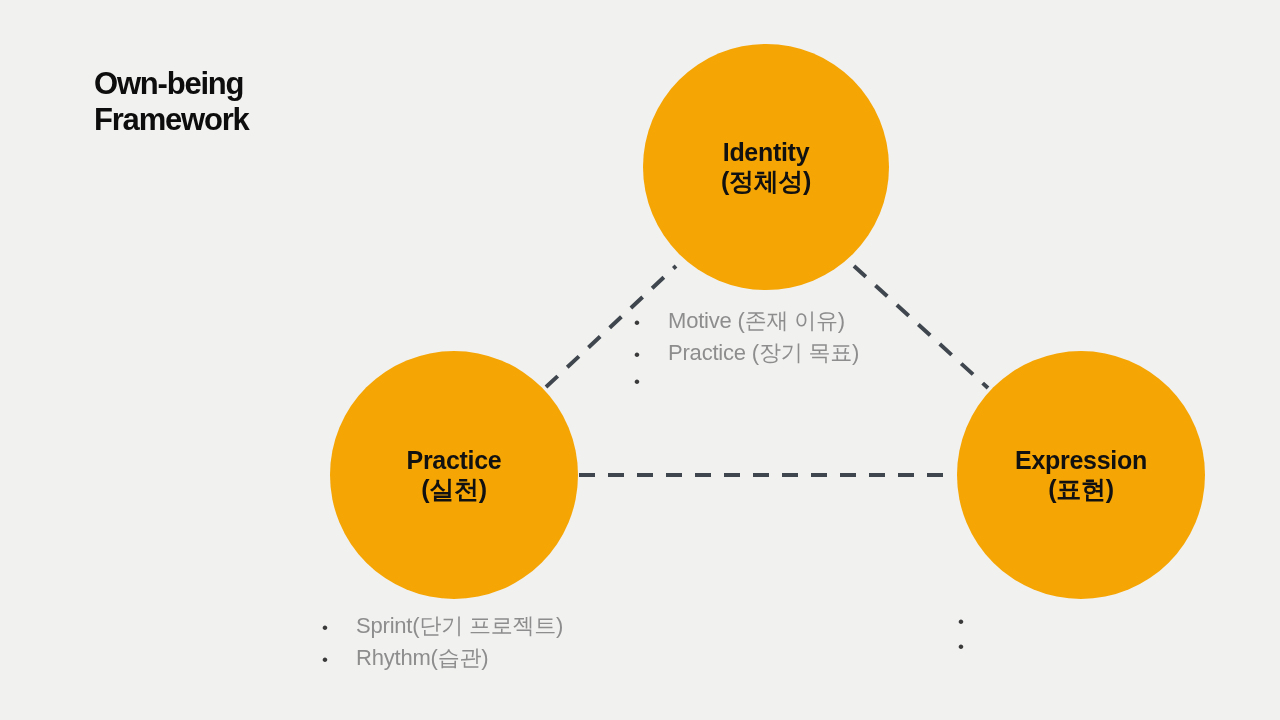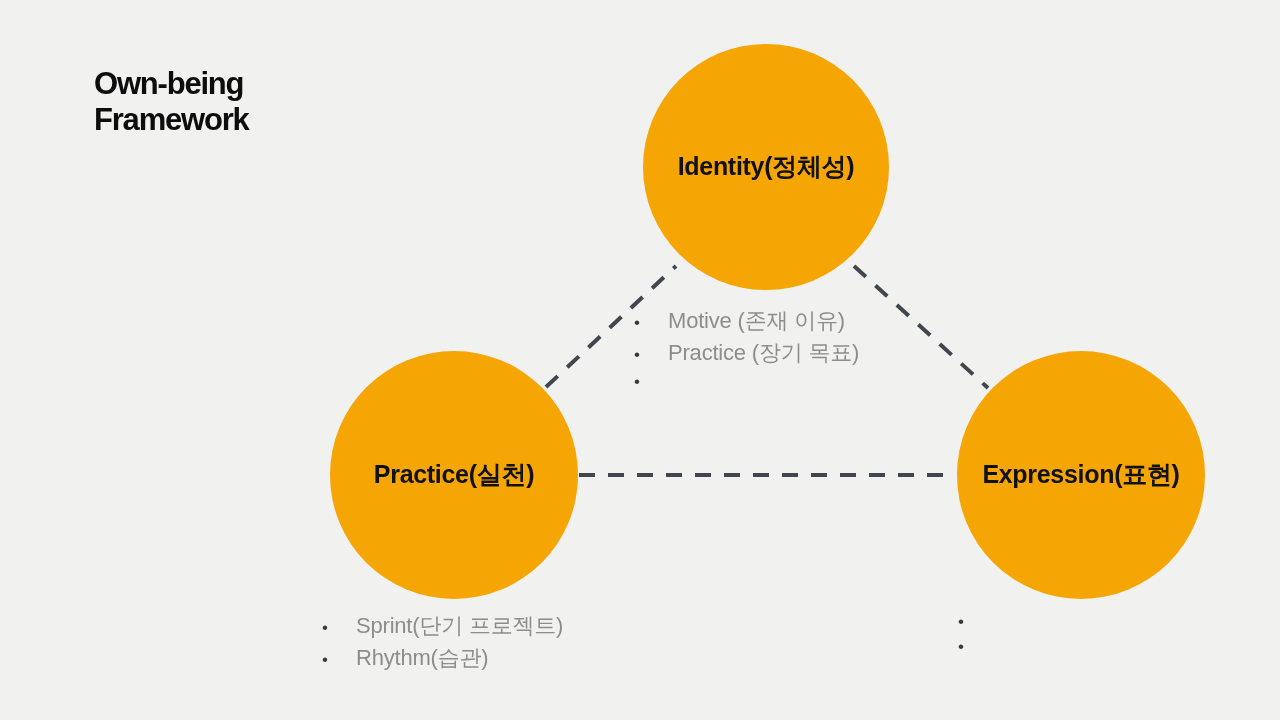--- a/index.html
+++ b/index.html
@@ -46,21 +46,21 @@
     white-space: pre-line;
     margin-left: 8px;
   }
 
   
   .node {
     position: absolute;
     border-radius: 50%;
     background: #f5a504;
     display: flex;
-    flex-direction: row;
+    flex-direction: column;
     align-items: center;
     justify-content: center;
     text-align: center;
     color: #111111;
     font-weight: 700;
     line-height: 1.18;
     letter-spacing: -0.3px;
   }
   .node .node-en { font-size: 25px; display: block; }
   .node .node-ko { font-size: 25px; display: block; }

